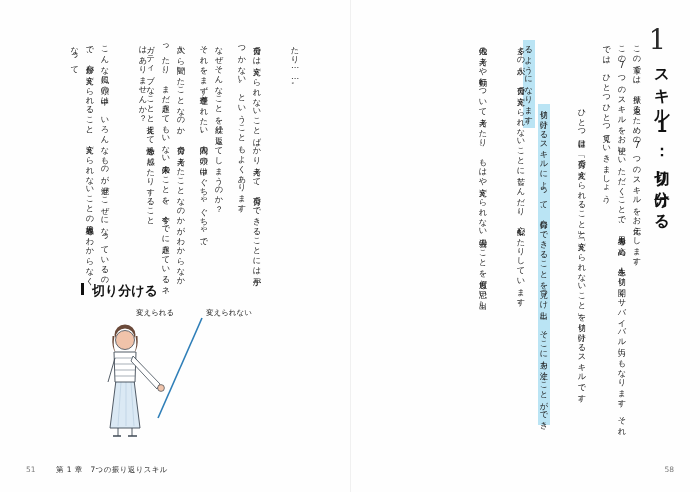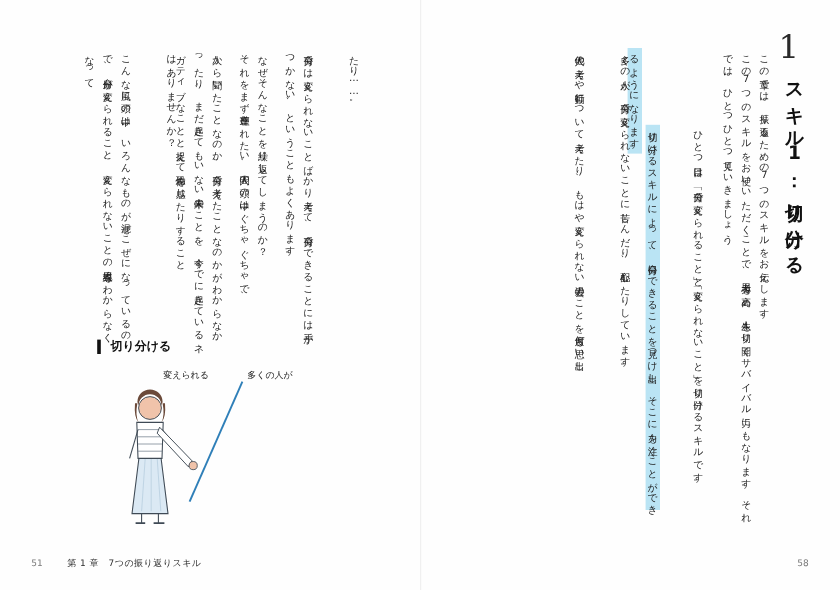--- a/index.html
+++ b/index.html
@@ -89,21 +89,21 @@
   .l-col2 { right: 86px; }
   .l-col3 { right: 124px; }
   .l-col4 { right: 162px; }
   .l-col5 { right: 200px; }
   .l-col6 { right: 238px; }
 
   .figure-caption {
     position: absolute;
     left: 92px;
     top: 282px;
-    font-size: 10px;
+    font-size: 13px;
     font-weight: bold;
     color: #111;
     font-family: Liberation Sans, sans-serif;
   }
   .figure-caption::before {
     content: "";
     position: absolute;
     left: -11px;
     top: 1px;
     width: 3px;
@@ -185,21 +185,21 @@
     <div class="vtext l-body l-col3">なぜそんなことを繰り返してしまうのか？
 それをまず整理されたい、人間の頭の中はぐちゃぐちゃで、</div>
     <div class="vtext l-body l-col4">人から聞いたことなのか、自分で考えたことなのかがわからなかったり、まだ起きてもいない未来のことを、今すでに起きているネガティブなことと捉えて恐怖を感じたりすること</div>
     <div class="vtext l-body l-col5">はありませんか？</div>
     <div class="vtext l-body l-col6">こんな風に頭の中は、いろんなものが混ぜこぜになっているので、自分が変えられること、変えられないことの境界線もわからなくなって</div>
 
     <div class="figure-caption">切り分ける</div>
 
     <div class="figure">
       <div class="fig-label fig-label-left">変えられる</div>
-      <div class="fig-label fig-label-right">多くの人が</div>
+      <div class="fig-label fig-label-right">変えられない</div>
 
       <svg width="190" height="148" viewBox="0 0 190 148">
 
         <path d="M122 18 L78 118" stroke="#2f7fb8" stroke-width="1.6" fill="none"></path>
 
         <path d="M36 80 L54 80 L60 128 L30 128 Z" fill="#dbe9f4" stroke="#3f4a55" stroke-width="0.9"></path>
 
         <path d="M41 82 L38 126 M46 82 L46 126 M51 82 L54 126" stroke="#b9cfe0" stroke-width="0.7" fill="none"></path>
 
         <path d="M34 52 L56 52 L55 82 L35 82 Z" fill="#ffffff" stroke="#3f4a55" stroke-width="0.9"></path>

